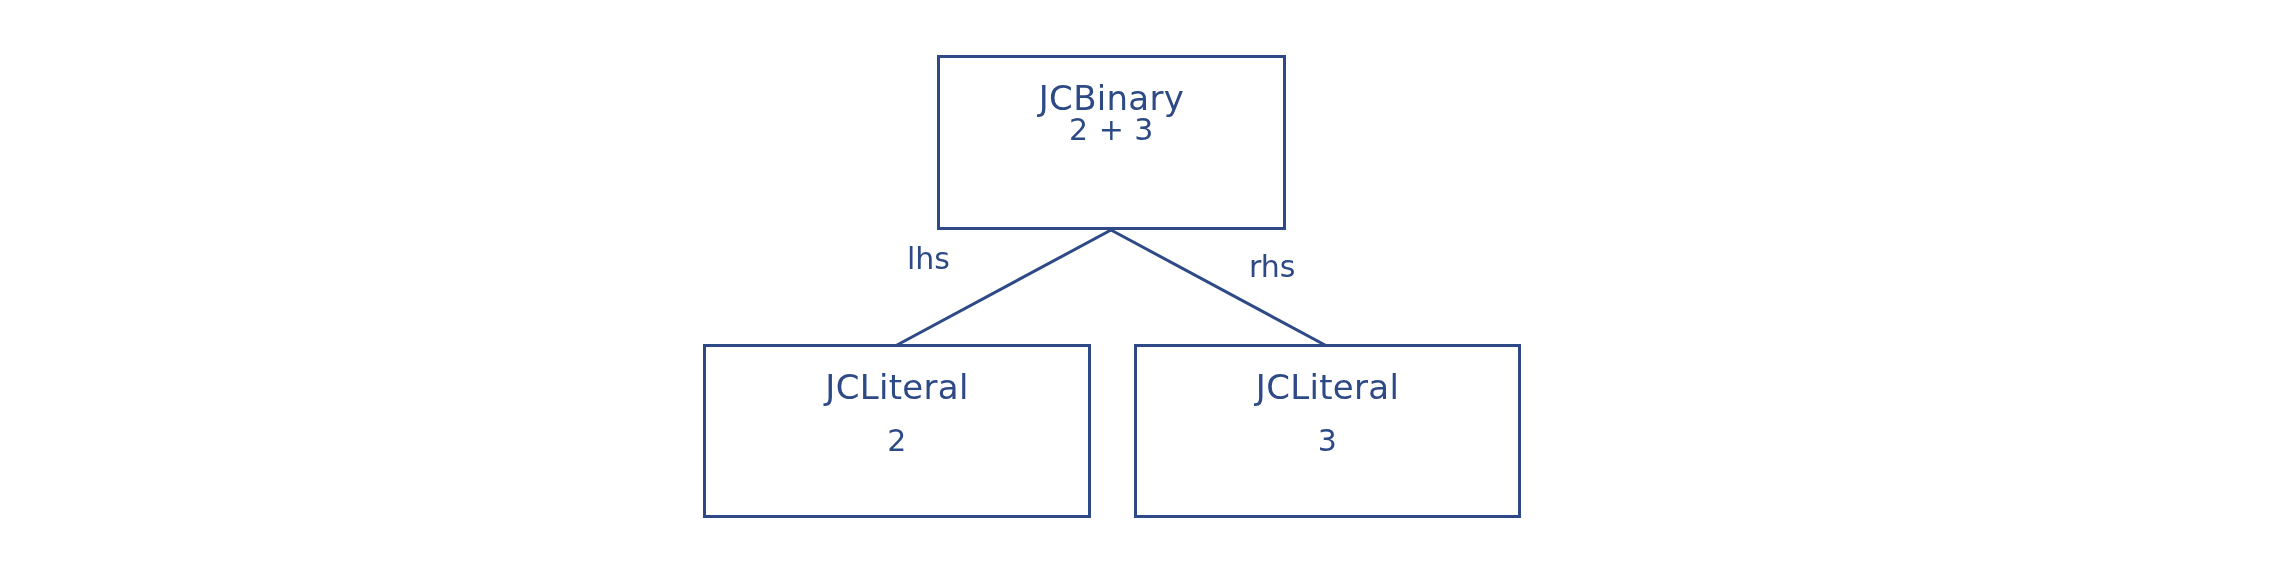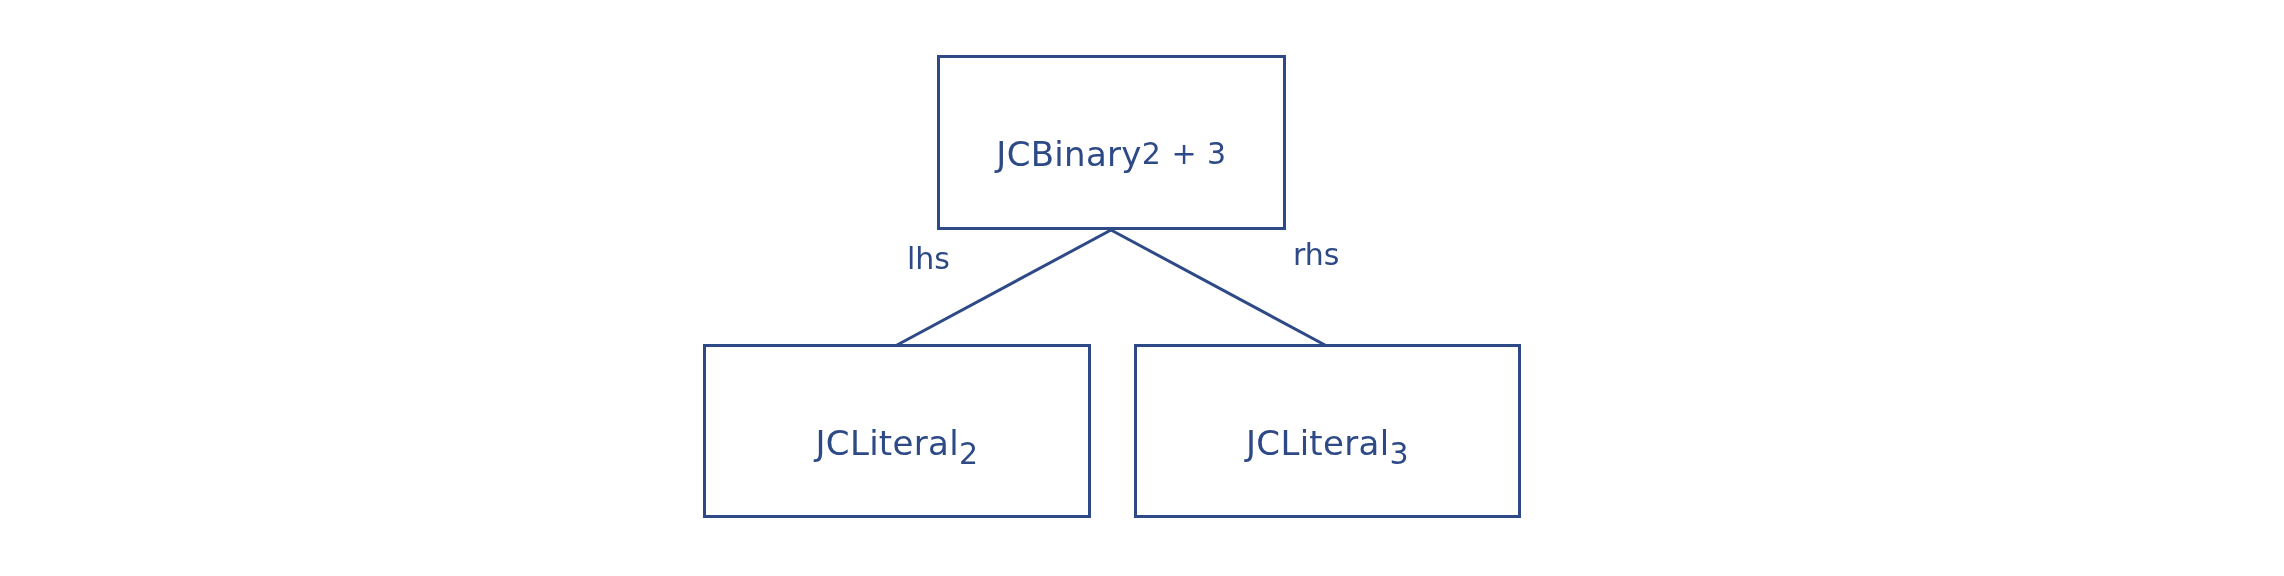--- a/index.html
+++ b/index.html
@@ -22,24 +22,23 @@
     top: 0;
     width: 2284px;
     height: 576px;
   }
   .node-box {
     position: absolute;
     box-sizing: border-box;
     border: 3px solid #2e4a86;
     background: #ffffff;
     display: flex;
-    flex-direction: row;
+    flex-direction: column;
     align-items: center;
     z-index: 2;
-    justify-content: center;
   }
   .node-title {
     color: #2e4a86;
     font-size: 34px;
     line-height: 1;
     letter-spacing: 0.3px;
     white-space: nowrap;
   }
   .node-value {
     color: #2e4a86;
@@ -79,22 +78,21 @@
     line-height: 1;
     white-space: nowrap;
     z-index: 3;
   }
   #edge-label-lhs {
     left: 907px;
     top: 244px;
   }
   #edge-label-rhs {
     left: 1249px;
-    top: 240px;
-    margin-left: 44px;
+    top: 252px;
   }
 </style>
 </head>
 <body>
 
 <div id="canvas">
 
   <svg id="edge-layer" viewBox="0 0 2284 576" width="2284" height="576" xmlns="http://www.w3.org/2000/svg">
     <line x1="1111" y1="230" x2="897" y2="345" stroke="#2e4a86" stroke-width="3" stroke-linecap="square"></line>
     <line x1="1111" y1="230" x2="1325" y2="345" stroke="#2e4a86" stroke-width="3" stroke-linecap="square"></line>

